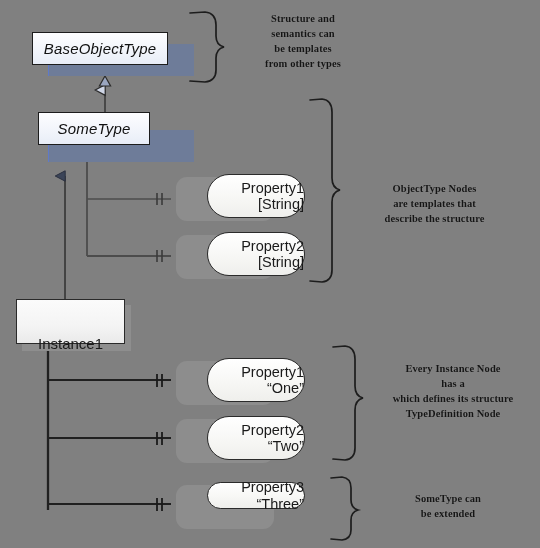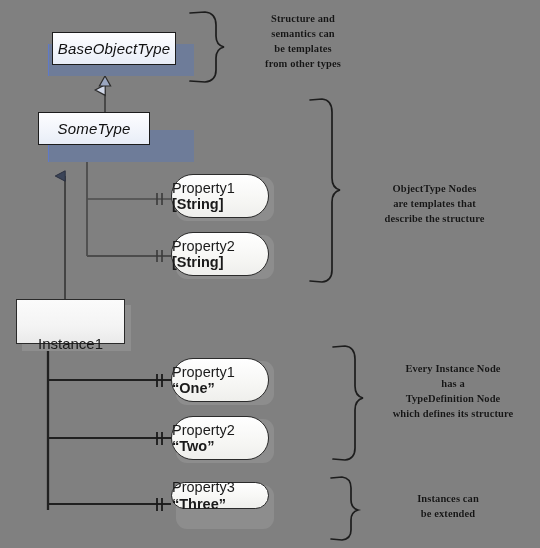--- a/index.html
+++ b/index.html
@@ -54,26 +54,27 @@
   }
 
   
   .propbox{
     position:absolute;box-sizing:border-box;
     background:linear-gradient(to bottom,#ffffff 0%,#f7f7f5 55%,#efefec 100%);
     border:1.5px solid #2b2b2b;
     border-radius:22px;
     z-index:2;
     display:flex;flex-direction:column;
-    align-items:flex-start;justify-content:center;
+    align-items:flex-end;justify-content:center;
     color:#1a1a1a;
     line-height:1.12;
+    margin-left:36px;
   }
   .propbox .l1{font-size:14.5px;}
-  .propbox .l2{font-size:14.5px;font-weight:bold;}
+  .propbox .l2{font-size:14.5px;}
   .propshadow{
     position:absolute;
     background:#8d8d8d;
     border-radius:11px;
     z-index:1;
   }
 
   
   .note{
     position:absolute;
@@ -143,21 +144,21 @@
       <path d="M310,100 L322,99 Q332,100 332,112 L332,178 Q332,188 340,190
                Q332,192 332,202 L332,270 Q332,281 322,282 L310,281"></path>
       <path d="M333,347 L345,346 Q355,347 355,359 L355,386 Q355,396 363,398
                Q355,400 355,410 L355,448 Q355,459 345,460 L333,459"></path>
       <path d="M331,478 L342,477 Q351,478 351,488 L351,500 Q351,508 358,510
                Q351,512 351,520 L351,530 Q351,539 342,540 L331,539"></path>
     </g>
   </svg>
 
   <div class="shadow" style="left:48px;top:44px;width:145px;height:32px;"></div>
-  <div class="typebox" style="left:52px;top:32px;width:124px;height:33px;">
+  <div class="typebox" style="left:32px;top:32px;width:136px;height:33px;">
     <span>BaseObjectType</span>
   </div>
 
   <div class="shadow" style="left:48px;top:130px;width:145px;height:32px;"></div>
   <div class="typebox" style="left:38px;top:112px;width:112px;height:33px;">
     <span>SomeType</span>
   </div>
 
   <div class="instshadow" style="left:22px;top:305px;width:109px;height:46px;"></div>
   <div class="instbox" style="left:16px;top:299px;width:109px;height:45px;">
@@ -203,22 +204,22 @@
 
   <div class="note" style="left:352px;top:160px;width:165px;margin-top:22px;">
     <div>ObjectType Nodes</div>
     <div>are templates that</div>
     <div>describe the structure</div>
   </div>
 
   <div class="note" style="left:373px;top:362px;width:160px;">
     <div>Every Instance Node</div>
     <div>has a</div>
+    <div>which defines its structure</div>
     <div>TypeDefinition Node</div>
-    <div>which defines its structure</div>
   </div>
 
   <div class="note" style="left:383px;top:492px;width:130px;">
-    <div>Instances can</div>
+    <div>SomeType can</div>
     <div>be extended</div>
   </div>
 
 </div>
 
 </body></html>

